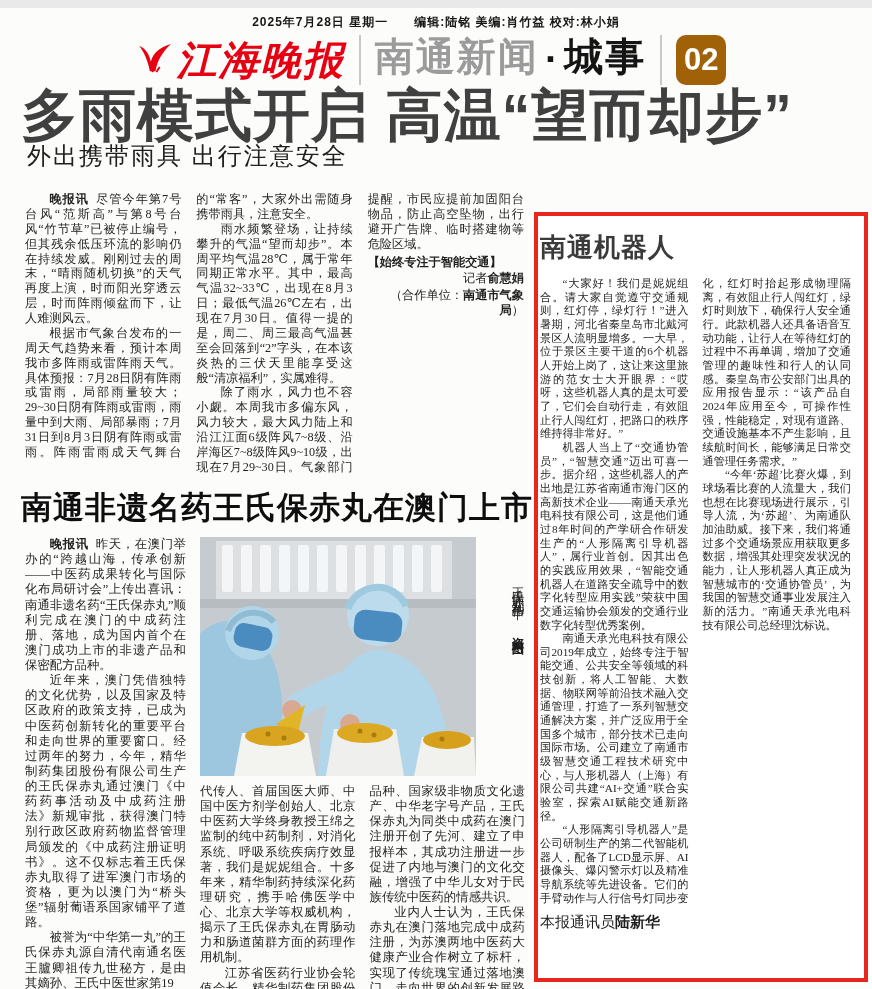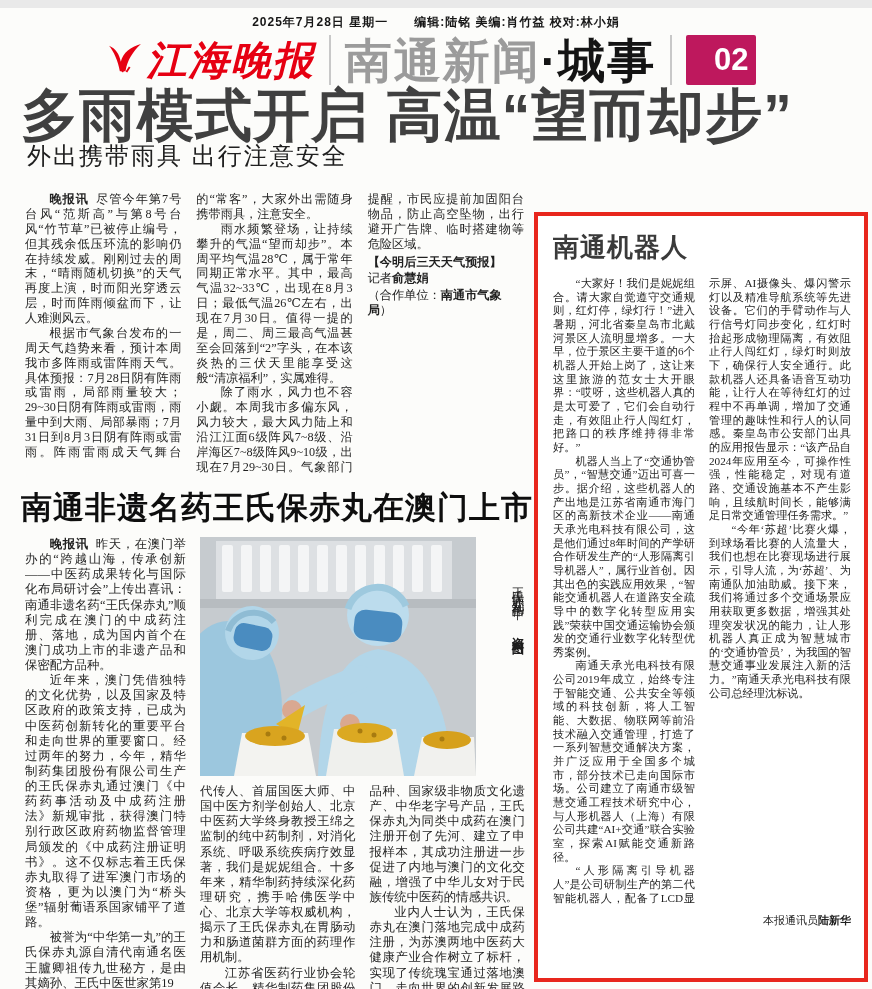--- a/index.html
+++ b/index.html
@@ -19,28 +19,28 @@
     position:absolute; top:24px; left:0; right:8px; height:56px;
     display:flex; justify-content:center; align-items:center; gap:14px;
   }
   .logo-wrap { display:flex; align-items:center; gap:5px; }
   .logo-text {
     font-family:"DejaVu Serif",serif; font-style:italic; font-weight:700;
     font-size:40px; color:#e60012; letter-spacing:2px; line-height:1;
   }
   .mh-divider { width:2px; height:50px; background:#c8c8c8; }
   .section-title {
-    font-family:Liberation Sans, sans-serif; font-weight:700; font-size:47px;
+    font-family:Liberation Mono, monospace; font-weight:700; font-size:39px;
     color:#9b9b9b; letter-spacing:2px; line-height:1; white-space:nowrap;
   }
   .section-title .dark { color:#141414; }
   .page-badge {
-    width:50px; height:50px; background:#be185d; border-radius:2px;
+    width:50px; height:50px; background:#a16207; border-radius:10px;
     color:#fff; font-family:"Liberation Sans",sans-serif; font-weight:700;
-    font-size:31px; display:flex; align-items:center; justify-content:center;padding-left:20px;
+    font-size:31px; display:flex; align-items:center; justify-content:center;
   }
   
   .main-headline {
     position:absolute; left:21px; top:76px; white-space:nowrap;
     font-family:"Liberation Sans","DejaVu Sans",sans-serif;
     font-weight:900; font-size:57px; color:#404040; letter-spacing:1px; line-height:1.1;
   }
   .subhead {
     position:absolute; left:27px; top:132px;
     font-family:"Liberation Sans",sans-serif; font-size:24px; color:#202020; letter-spacing:2px;
@@ -49,21 +49,21 @@
     position:absolute; left:21px; top:479px; white-space:nowrap;
     font-family:"Liberation Sans",sans-serif; font-weight:600; font-size:31px;
     color:#0e0e0e; letter-spacing:1px;
   }
   
   .body-text { font-size:12.4px; line-height:1.22; text-align:justify; }
   .body-text p { margin:0; text-indent:2em; }
   .body-text p.cont { text-indent:0; }
   .lead { font-family:"Liberation Sans",sans-serif; font-weight:700; margin-right:7px; }
   .name { font-family:"Liberation Sans",sans-serif; font-weight:700; }
-  .byline { text-align:left; text-indent:0 !important; margin-top:2px !important; }
+  .byline { text-align:right; text-indent:0 !important; margin-top:2px !important; }
   .weather-body {
     position:absolute; left:25px; top:184px; width:499px; height:292px;
     column-count:3; column-gap:15px; column-fill:auto; overflow:hidden;
     font-size:12.2px;
   }
   .fc-title {
     font-family:"Liberation Sans",sans-serif; font-weight:700;
     text-indent:0 !important; margin-top:3px !important;
   }
   .fc { font-style:italic; }
@@ -80,31 +80,31 @@
   .photo-caption {
     flex:1; writing-mode:vertical-rl; font-size:12.5px; letter-spacing:3px;
     padding:40px 0 0 6px; line-height:1.2; color:#1d1d1d;
   }
   .cap-credit { font-family:"Liberation Sans",sans-serif; font-weight:700; margin-top:10px; display:inline-block; }
   .med-cols2 { margin-top:8px; column-count:2; column-gap:14px; }
   
   .robot-box {
     position:absolute; left:534px; top:204px; width:334px; height:770px;
     box-sizing:border-box; border:4px solid #e8261d; background:#fff;
-    padding:14px 13px 8px 15px;
+    padding:14px 13px 8px 2px;
   }
   .robot-title {
     font-family:"Liberation Sans",sans-serif; font-weight:700; font-size:26px;
     color:#3a3a3a; line-height:1.35; letter-spacing:1px;
   }
   .robot-body {
     margin-top:12px; height:630px; column-count:2; column-gap:14px;
     column-fill:auto; overflow:hidden; font-size:11.2px; line-height:1.22;
   }
-  .robot-byline { text-align:right; margin-top:6px; font-size:11px; }
+  .robot-byline { margin-top:6px; font-size:15px; }
 </style>
 </head>
 <body>
 
 <div class="page">
 
   <div class="dateline">2025年7月28日 星期一　　编辑:陆铭 美编:肖竹益 校对:林小娟</div>
 
   <div class="masthead">
     <div class="logo-wrap">
@@ -123,21 +123,21 @@
   </div>
 
   <div class="main-headline">多雨模式开启 高温“望而却步”</div>
   <div class="subhead">外出携带雨具 出行注意安全</div>
 
   <div class="weather-body body-text">
     <p><span class="lead">晚报讯</span><span>尽管今年第7号台风“范斯高”与第8号台风“竹节草”已被停止编号，但其残余低压环流的影响仍在持续发威。刚刚过去的周末，“晴雨随机切换”的天气再度上演，时而阳光穿透云层，时而阵雨倾盆而下，让人难测风云。</span></p>
     <p>根据市气象台发布的一周天气趋势来看，预计本周我市多阵雨或雷阵雨天气。具体预报：7月28日阴有阵雨或雷雨，局部雨量较大；29~30日阴有阵雨或雷雨，雨量中到大雨、局部暴雨；7月31日到8月3日阴有阵雨或雷雨。阵雨雷雨成天气舞台的“常客”，大家外出需随身携带雨具，注意安全。</p>
     <p>雨水频繁登场，让持续攀升的气温“望而却步”。本周平均气温28℃，属于常年同期正常水平。其中，最高气温32~33℃，出现在8月3日；最低气温26℃左右，出现在7月30日。值得一提的是，周二、周三最高气温甚至会回落到“2”字头，在本该炎热的三伏天里能享受这般“清凉福利”，实属难得。</p>
     <p>除了雨水，风力也不容小觑。本周我市多偏东风，风力较大，最大风力陆上和沿江江面6级阵风7~8级、沿岸海区7~8级阵风9~10级，出现在7月29~30日。气象部门提醒，市民应提前加固阳台物品，防止高空坠物，出行避开广告牌、临时搭建物等危险区域。</p>
-    <p class="fc-title">【今明后三天天气预报】</p>
+    <p class="fc-title">【始终专注于智能交通】</p>
     <p class="byline"><span>记者</span><span class="name">俞慧娟</span></p>
     <p class="byline"><span>（合作单位：</span><span class="name">南通市气象局</span><span>）</span></p>
   </div>
 
   <div class="med-headline">南通非遗名药王氏保赤丸在澳门上市</div>
 
   <div class="med-body body-text">
     <div class="med-col1">
       <p><span class="lead">晚报讯</span><span>昨天，在澳门举办的“跨越山海，传承创新——中医药成果转化与国际化布局研讨会”上传出喜讯：南通非遗名药“王氏保赤丸”顺利完成在澳门的中成药注册、落地，成为国内首个在澳门成功上市的非遗产品和保密配方品种。</span></p>
       <p>近年来，澳门凭借独特的文化优势，以及国家及特区政府的政策支持，已成为中医药创新转化的重要平台和走向世界的重要窗口。经过两年的努力，今年，精华制药集团股份有限公司生产的王氏保赤丸通过澳门《中药药事活动及中成药注册法》新规审批，获得澳门特别行政区政府药物监督管理局颁发的《中成药注册证明书》。这不仅标志着王氏保赤丸取得了进军澳门市场的资格，更为以澳门为“桥头堡”辐射葡语系国家铺平了道路。</p>

